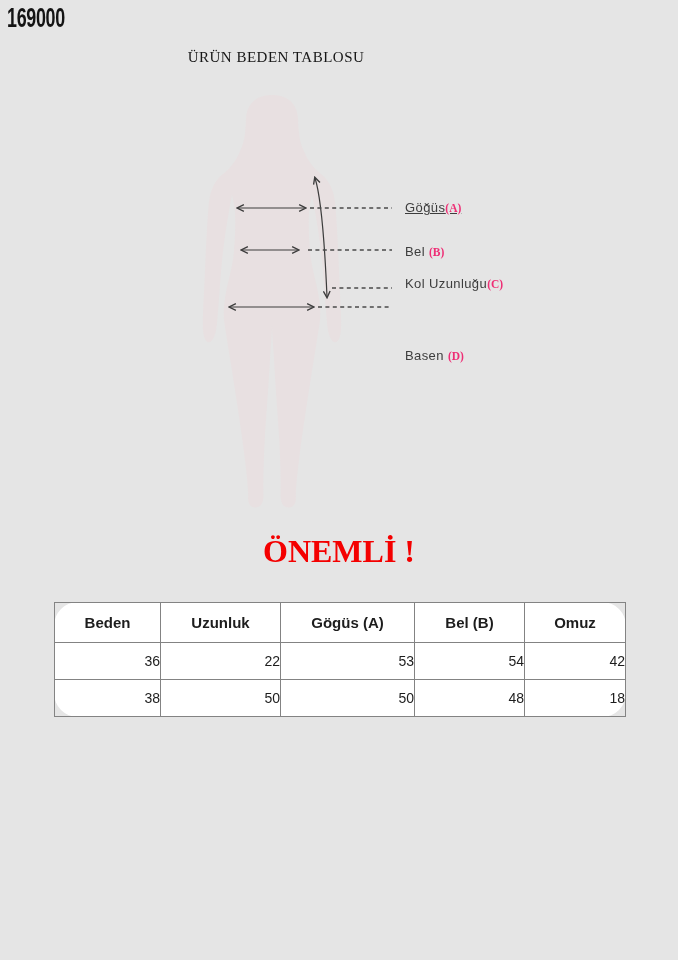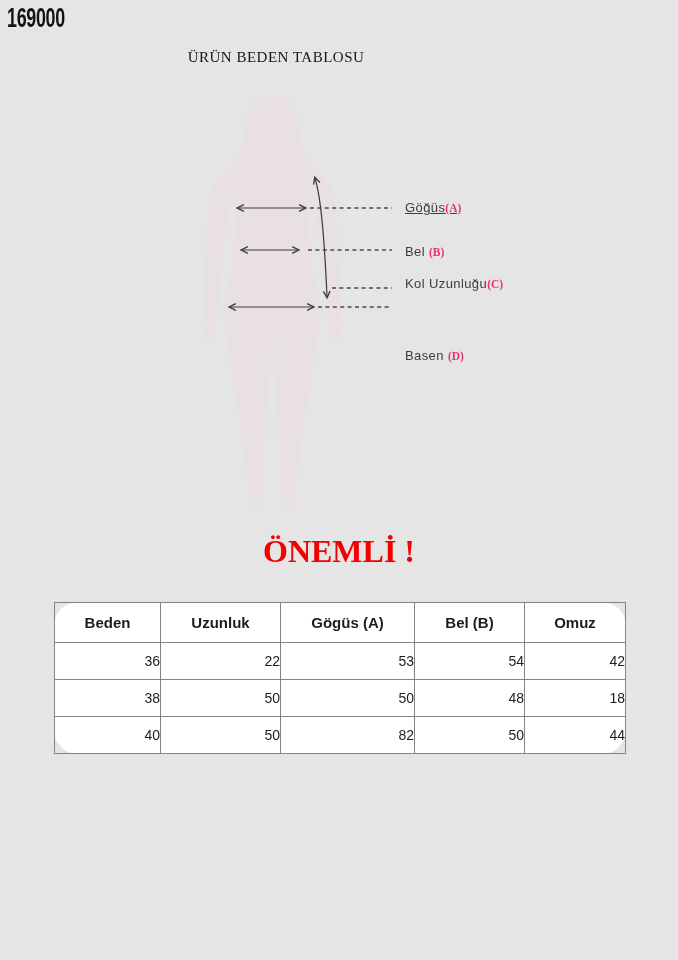--- a/index.html
+++ b/index.html
@@ -178,23 +178,16 @@
         <td>54</td>
         <td>42</td>
       </tr>
       <tr>
         <td>38</td>
         <td>50</td>
         <td>50</td>
         <td>48</td>
         <td>18</td>
       </tr>
-      <tr>
-        <td>40</td>
-        <td>50</td>
-        <td>82</td>
-        <td>50</td>
-        <td>44</td>
-      </tr>
     </tbody>
   </table>
 
 </div>
 
 </body></html>

